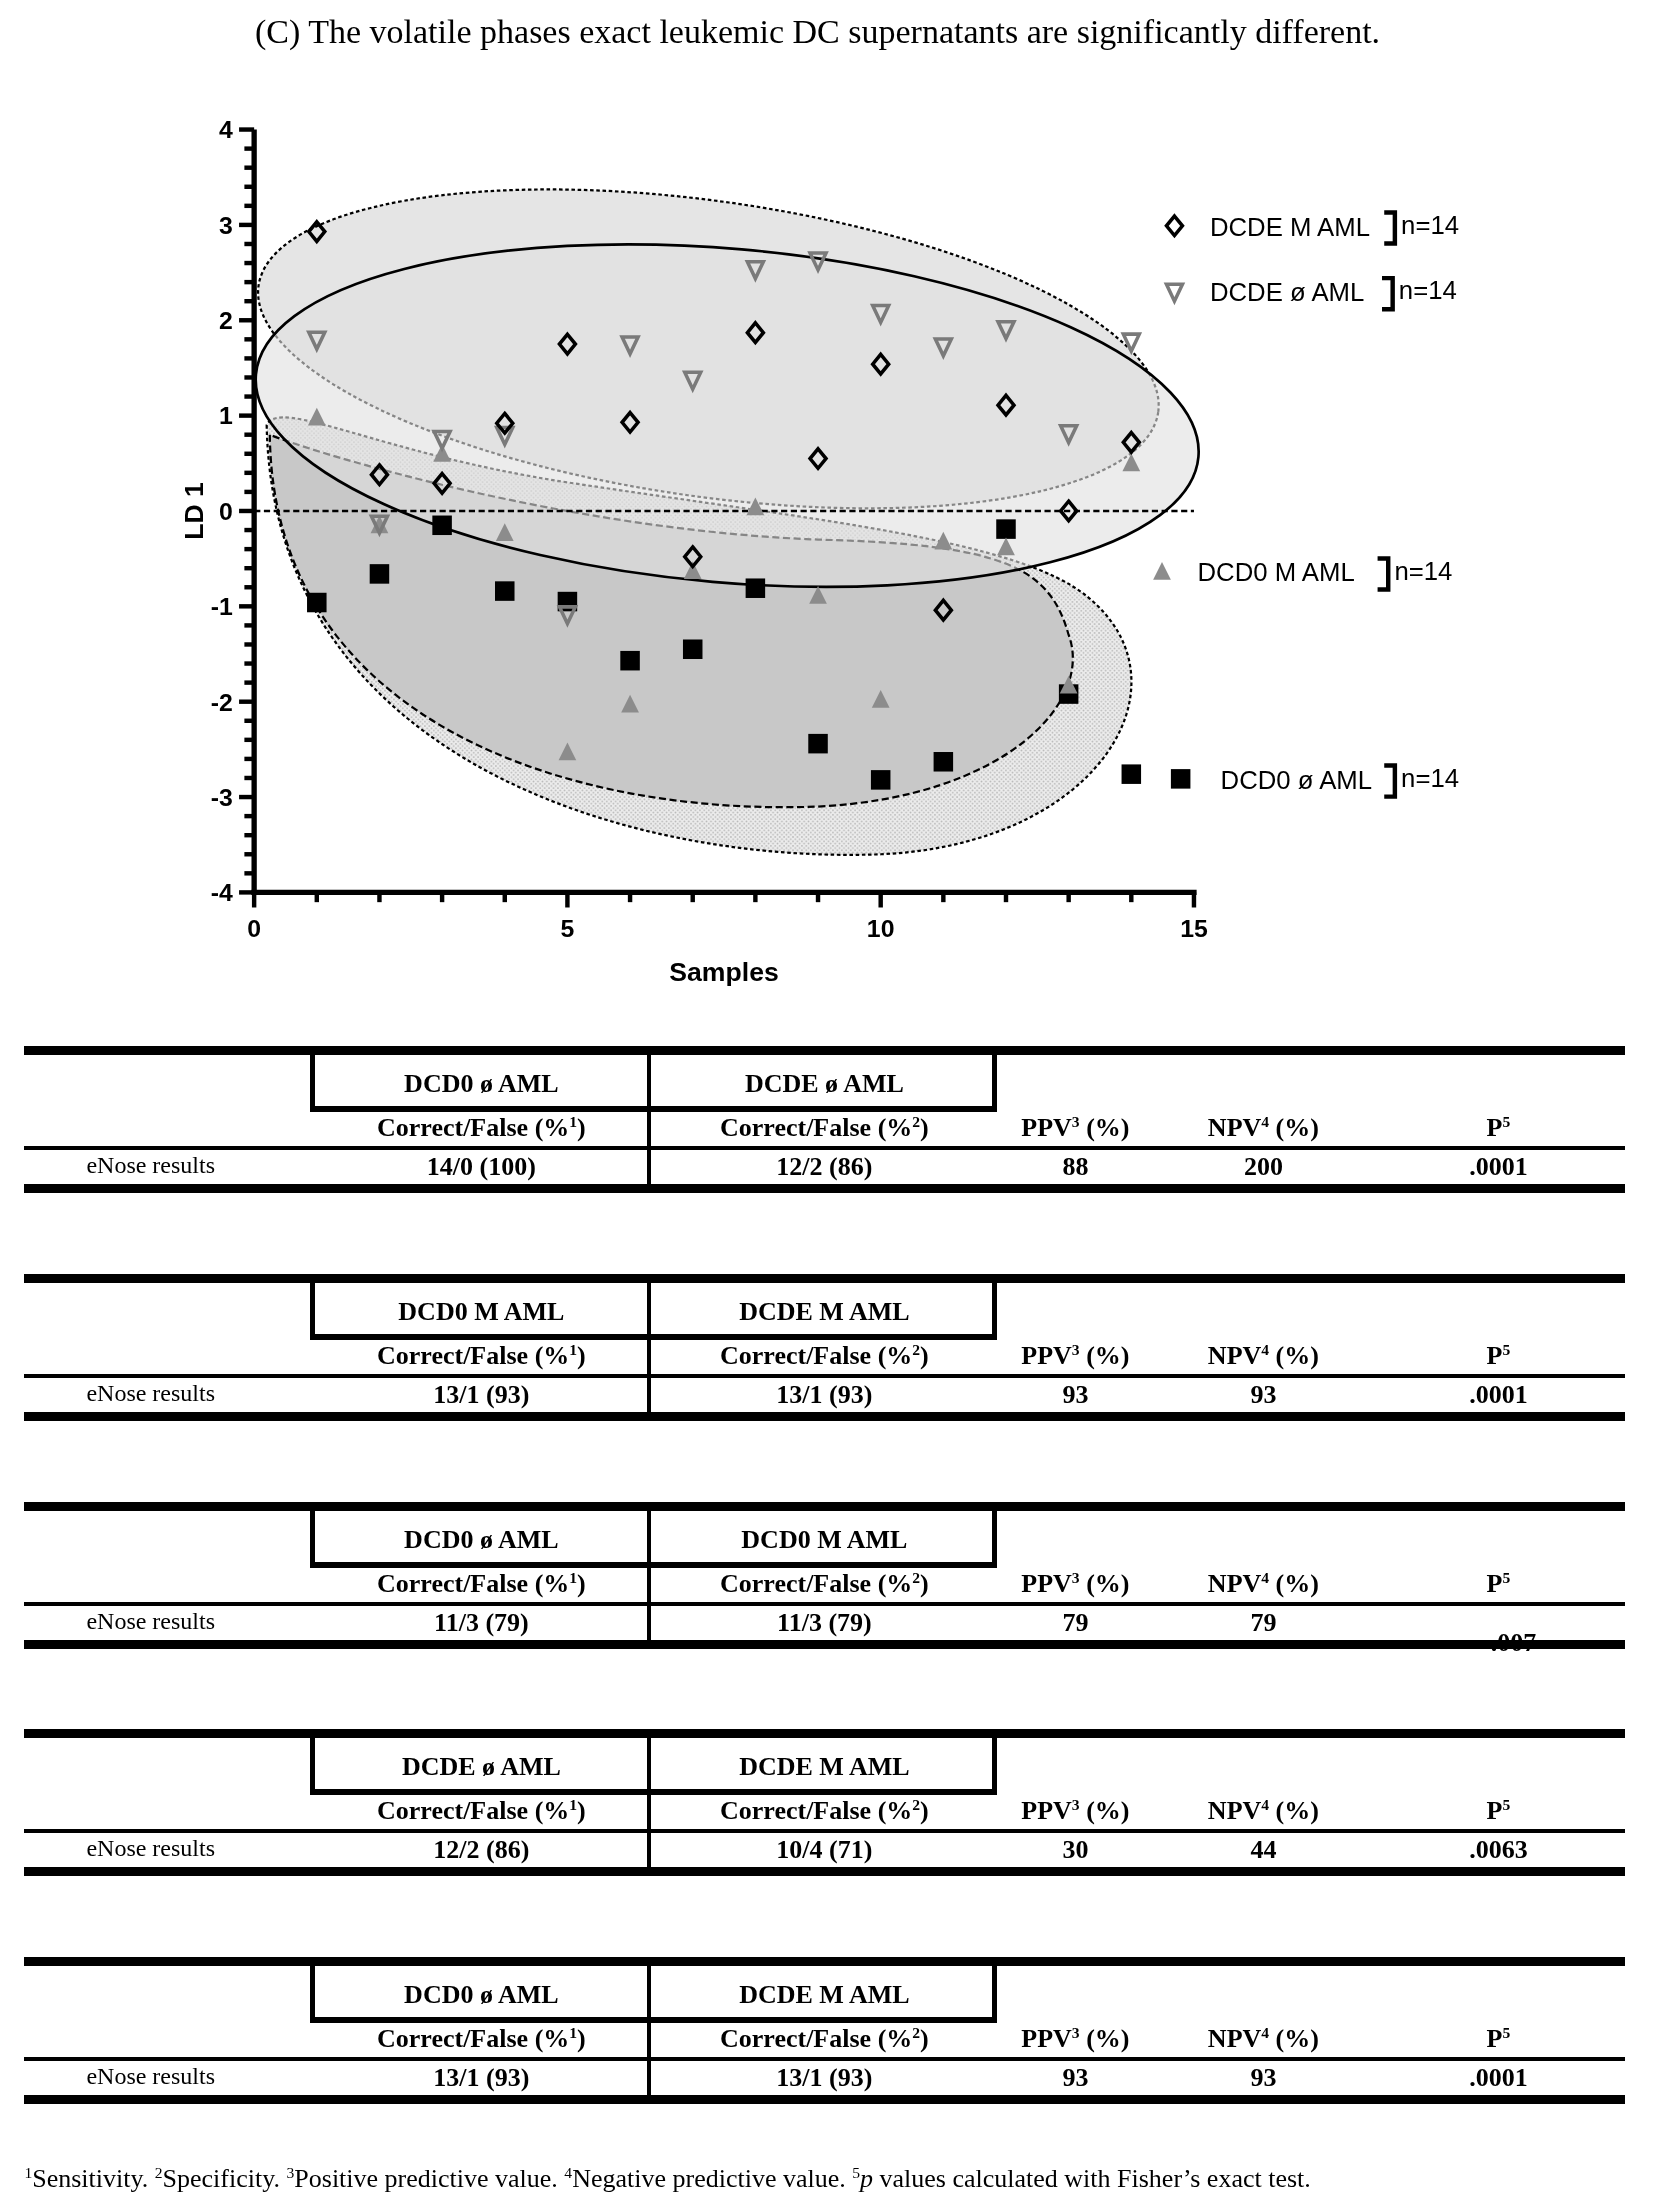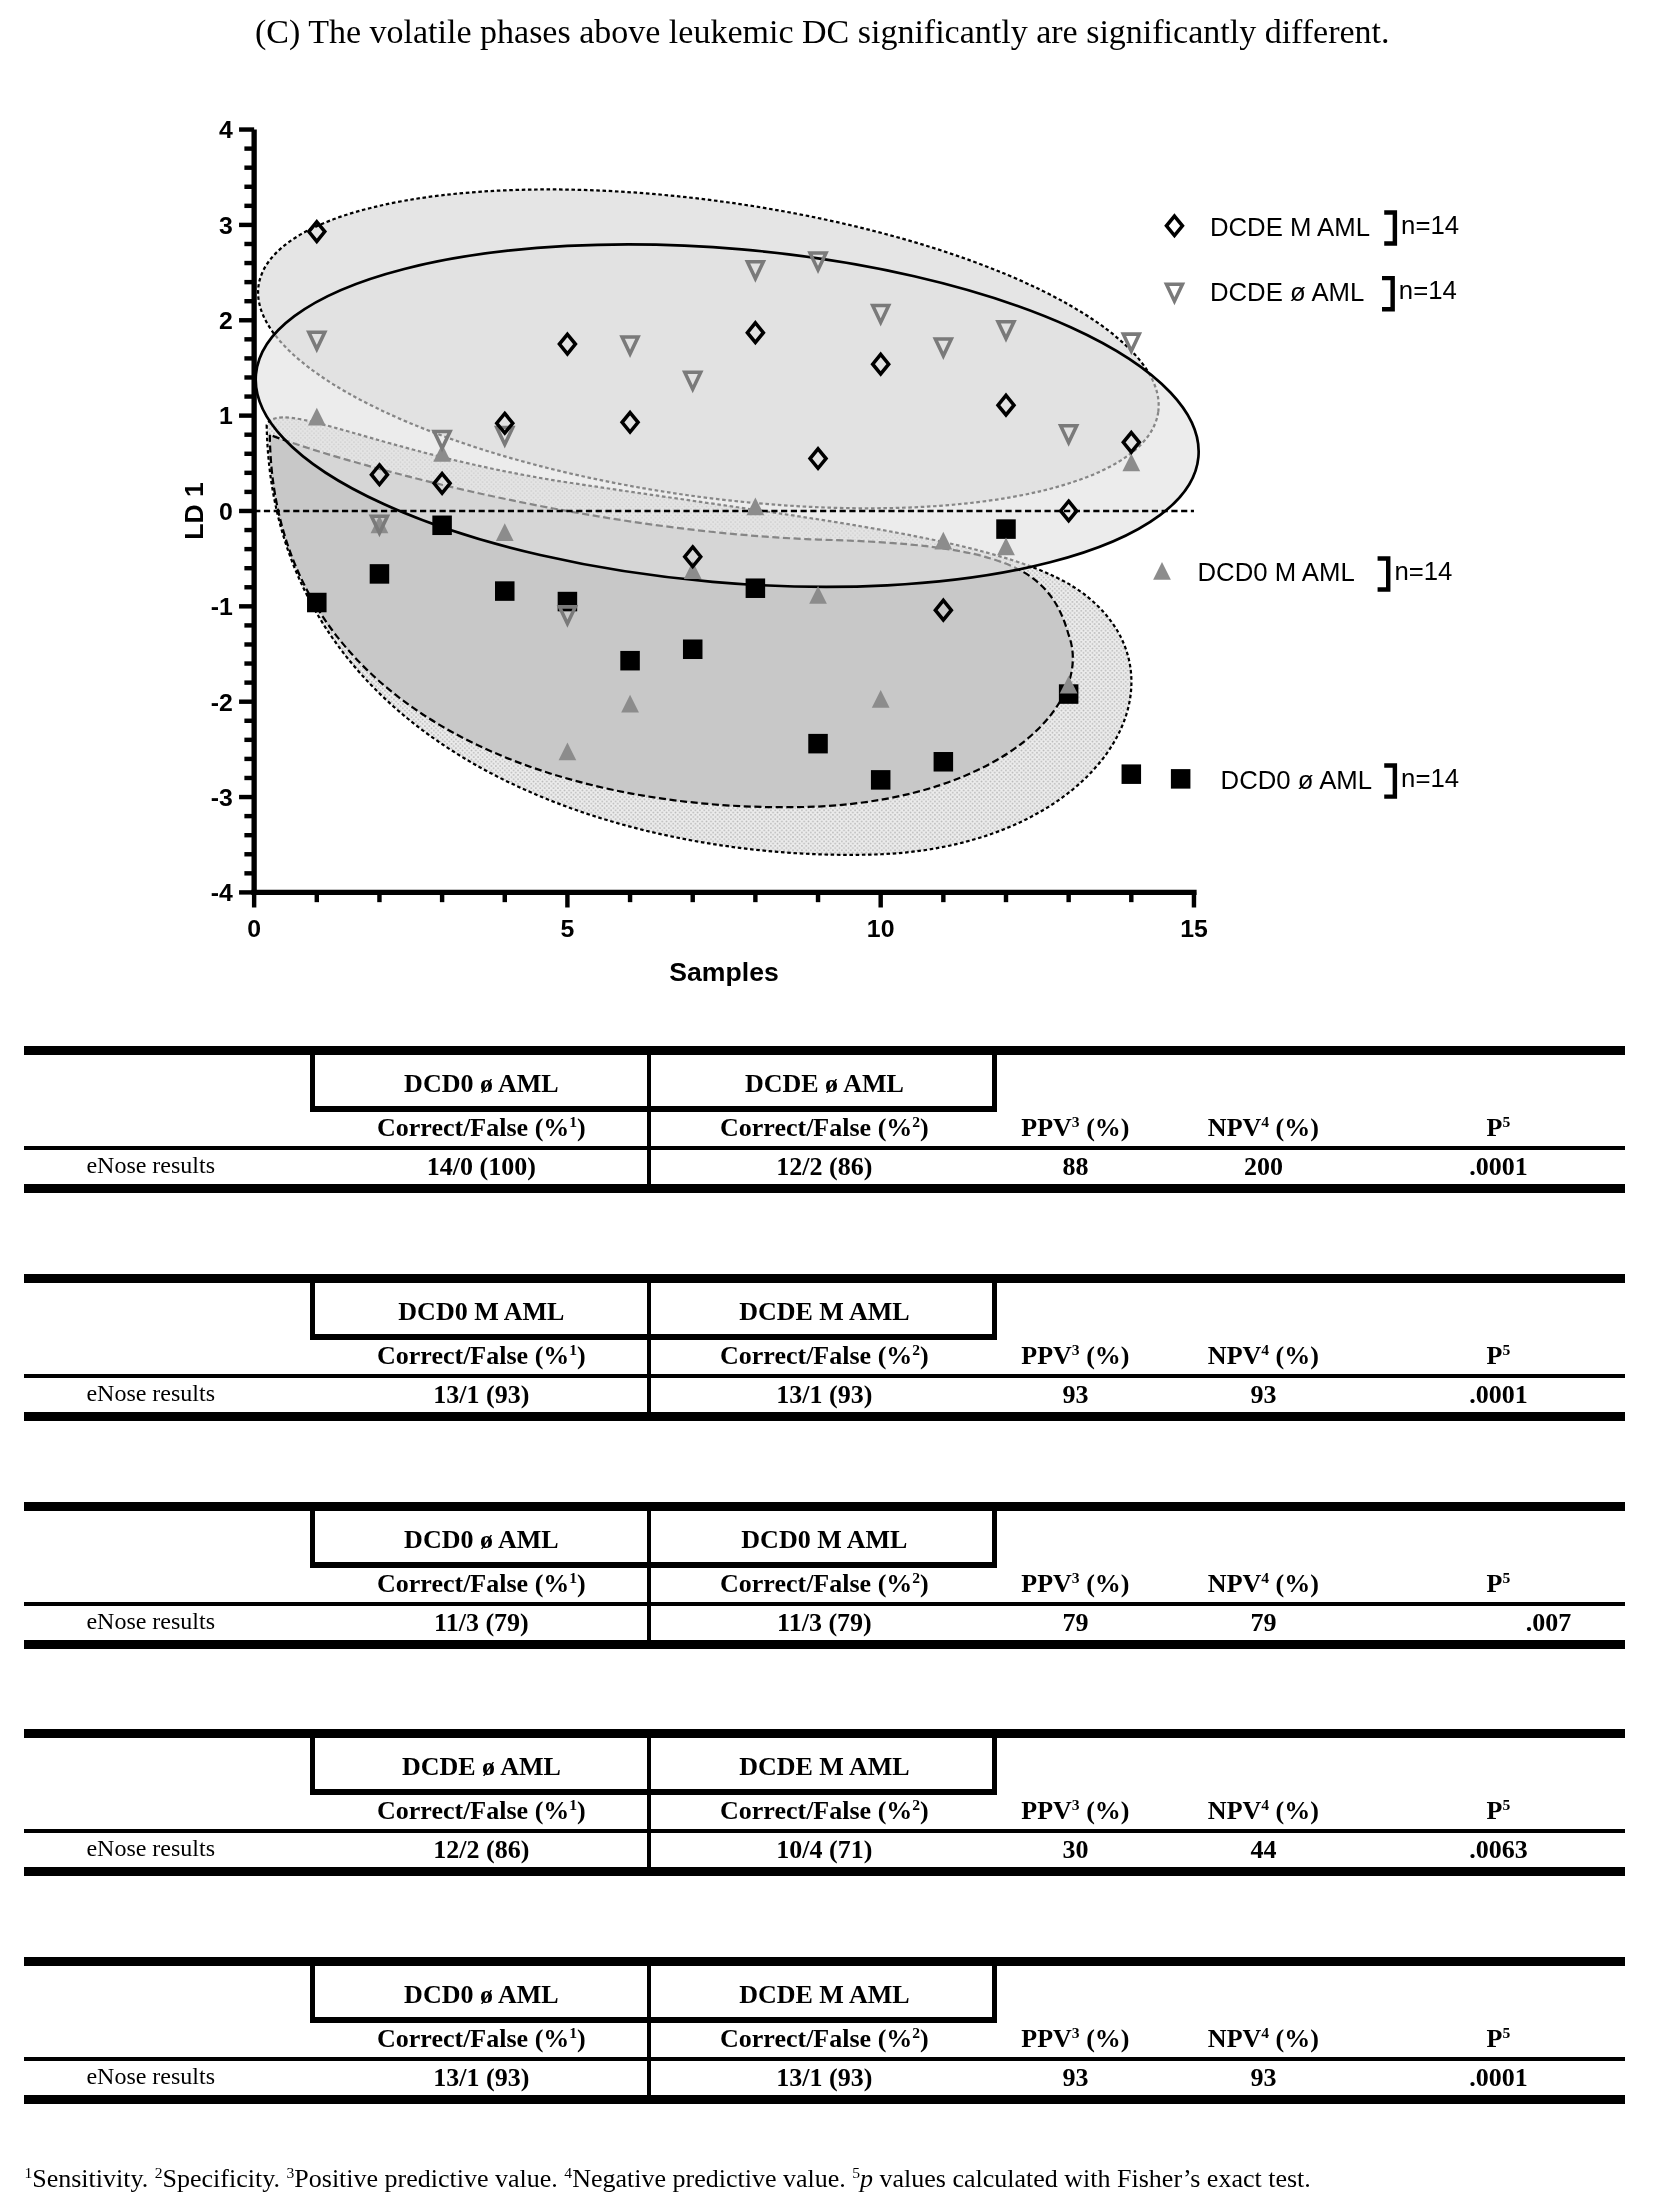--- a/index.html
+++ b/index.html
@@ -18,21 +18,21 @@
   .tbl .grp { top: 23px; font-weight: bold; }
   .tbl .hdr { top: 67px; }
   .tbl .val { top: 106px; }
   .tbl .rowlabel { position: absolute; left: 62px; top: 106px; font-size: 24px; white-space: nowrap; }
   sup { font-size: 0.6em; vertical-align: 0.55em; line-height: 0; }
   .footnote { position: absolute; left: 24.4px; top: 2164px; font-size: 26px; white-space: nowrap; }
 </style>
 </head>
 <body>
 
-<div class="title">(C) The volatile phases above leukemic DC significantly are significantly different.</div>
+<div class="title">(C) The volatile phases exact leukemic DC supernatants are significantly different.</div>
 
 <div class="chart">
   <svg id="chart-svg" width="1657" height="896" viewBox="0 240 3736 2020" xmlns="http://www.w3.org/2000/svg">
     <defs>
       <pattern id="dots" width="10" height="10" patternUnits="userSpaceOnUse">
         <rect width="10" height="10" fill="#ececec"></rect>
         <circle cx="3" cy="3" r="2" fill="#b8b8b8"></circle>
         <circle cx="8" cy="8" r="2" fill="#b8b8b8"></circle>
       </pattern>
     </defs>
@@ -266,21 +266,21 @@
       <div class="cell hdr" style="left: 457px;">Correct/False (%<sup>1</sup>)</div>
       <div class="cell hdr" style="left: 800px;">Correct/False (%<sup>2</sup>)</div>
       <div class="cell hdr" style="left: 1051px;">PPV<sup>3</sup> (%)</div>
       <div class="cell hdr" style="left: 1239px;">NPV<sup>4</sup> (%)</div>
       <div class="cell hdr" style="left: 1474px;">P<sup>5</sup></div>
       <div class="rowlabel">eNose results</div>
       <div class="cell val" style="left: 457px;">11/3 (79)</div>
       <div class="cell val" style="left: 800px;">11/3 (79)</div>
       <div class="cell val" style="left: 1051px;">79</div>
       <div class="cell val" style="left: 1239px;">79</div>
-      <div class="cell val" style="left: 1524px;">.007</div>
+      <div class="cell val" style="left: 1489px; margin-top: 20px;">.007</div>
     </div>
     <div class="tbl" style="top: 1729px;">
       <div class="bar top"></div>
       <div class="box"></div>
       <div class="vline"></div>
       <div class="bar mid"></div>
       <div class="bar bot"></div>
       <div class="cell grp" style="left: 457px;">DCDE ø AML</div>
       <div class="cell grp" style="left: 800px;">DCDE M AML</div>
       <div class="cell hdr" style="left: 457px;">Correct/False (%<sup>1</sup>)</div>

